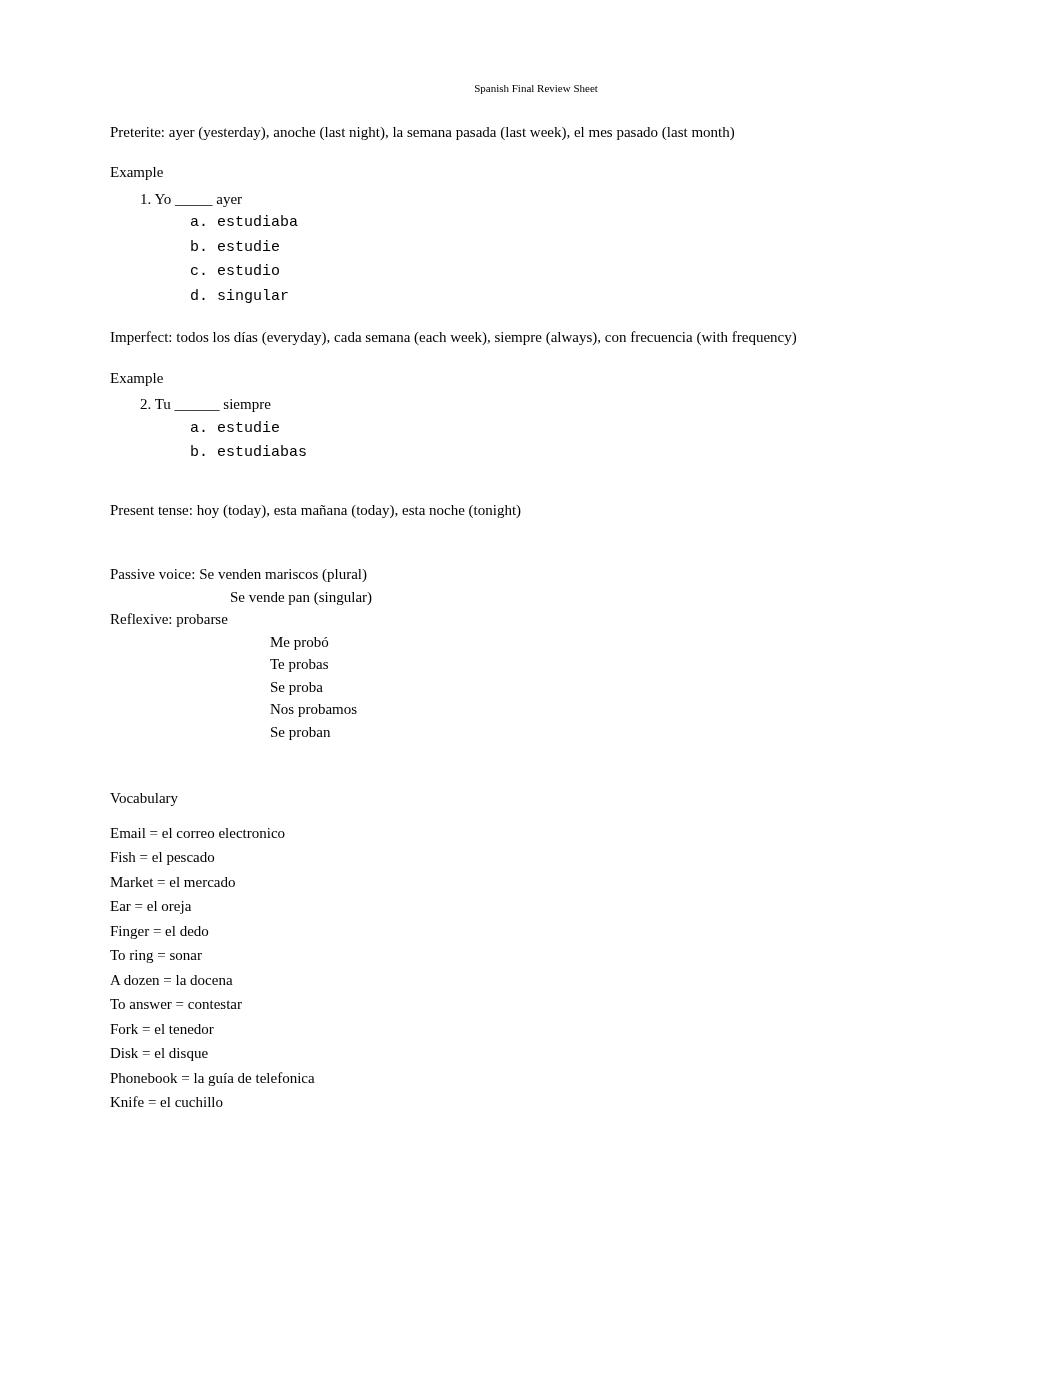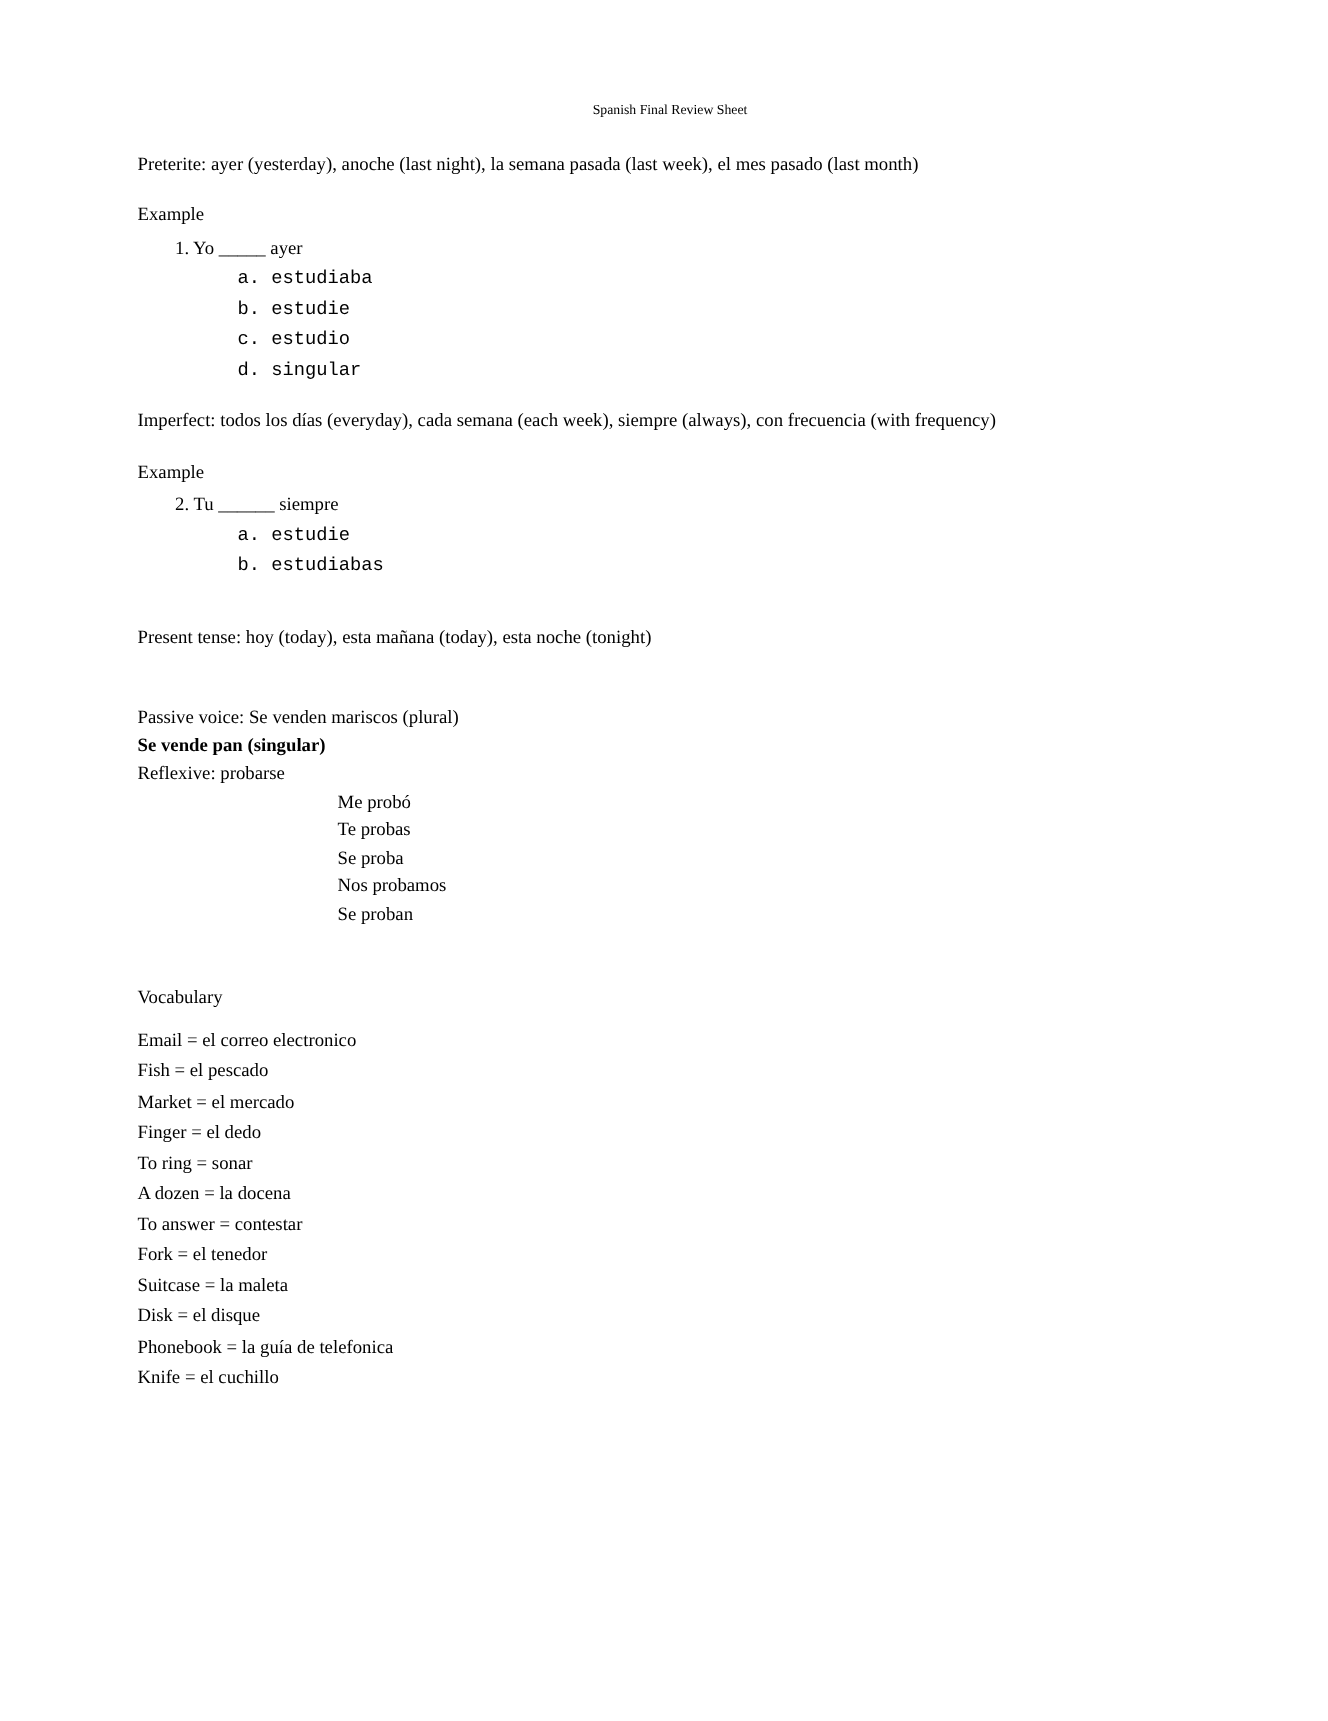--- a/index.html
+++ b/index.html
@@ -50,21 +50,21 @@
     .lettered-list li {
       margin-bottom: 2px;
       font-family: Liberation Mono, monospace;
     }
 
     .indented-block {
       margin-left: 160px;
     }
 
     .indented-block-sm {
-      font-weight: bold;
+      margin-left: 120px;
     }
 
     .vocab-section {
       margin-top: 10px;
     }
 
     .vocab-heading {
       margin-bottom: 12px;
     }
 
@@ -139,23 +139,23 @@
 </div>
 
 <div class="spacer"></div>
 
 <div class="vocab-section">
   <p class="vocab-heading">Vocabulary</p>
   <div>
     <p class="vocab-item">Email = el correo electronico</p>
     <p class="vocab-item">Fish = el pescado</p>
     <p class="vocab-item">Market = el mercado</p>
+    <p class="vocab-item">Ear = el oreja</p>
     <p class="vocab-item">Finger = el dedo</p>
     <p class="vocab-item">To ring = sonar</p>
     <p class="vocab-item">A dozen = la docena</p>
     <p class="vocab-item">To answer = contestar</p>
     <p class="vocab-item">Fork = el tenedor</p>
-    <p class="vocab-item">Suitcase = la maleta</p>
     <p class="vocab-item">Disk = el disque</p>
     <p class="vocab-item">Phonebook = la guía de telefonica</p>
     <p class="vocab-item">Knife = el cuchillo</p>
   </div>
 </div>
 
 </body></html>

